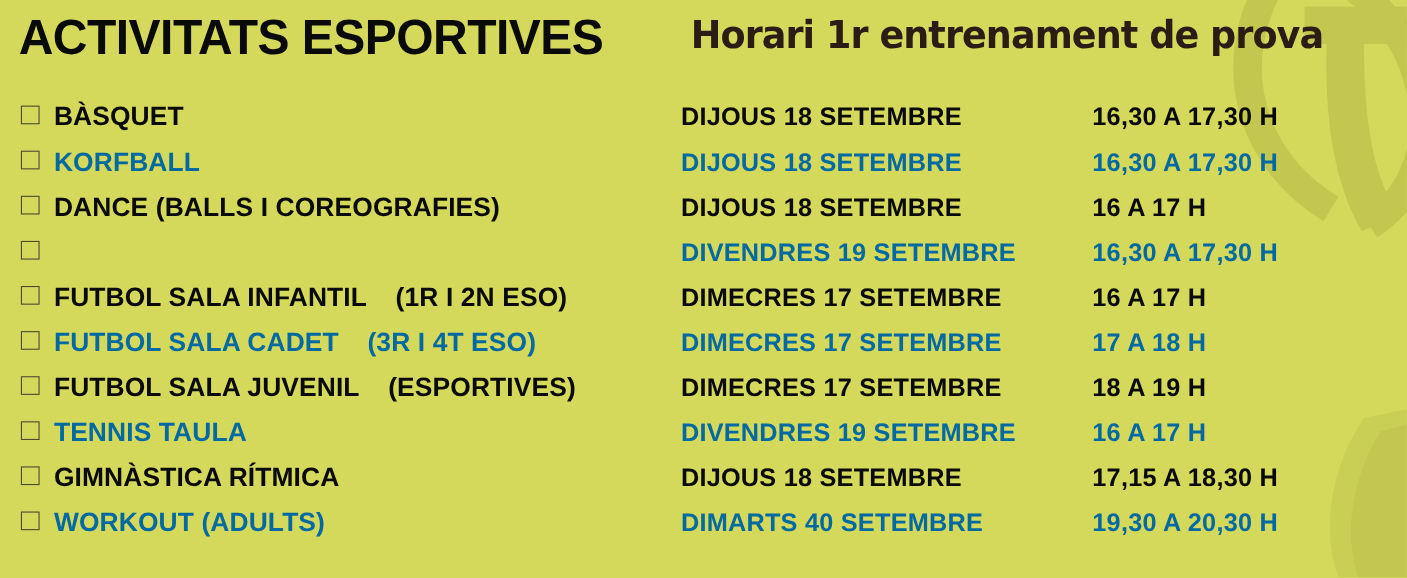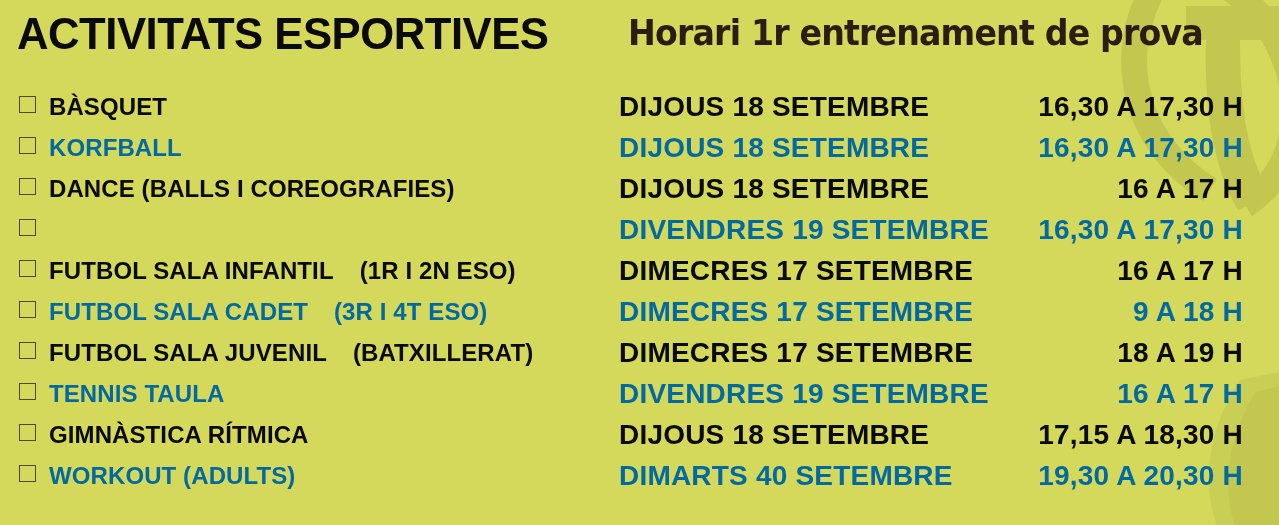--- a/index.html
+++ b/index.html
@@ -111,35 +111,35 @@
   .activity .level {
     margin-left: 26px;
   }
 
   .day {
     position: absolute;
     left: 619px;
     top: 0;
     height: 41px;
     line-height: 41px;
-    font-size: 28px;
+    font-size: 23px;
     font-weight: 700;
     font-family: "Liberation Sans Narrow", "Liberation Sans", sans-serif;
     letter-spacing: 0.2px;
   }
 
   .time {
     position: absolute;
     left: 993px;
     width: 250px;
     top: 0;
     height: 41px;
     line-height: 41px;
-    text-align: right;
-    font-size: 28px;
+    text-align: left;
+    font-size: 23px;
     font-weight: 700;
     font-family: "Liberation Sans Narrow", "Liberation Sans", sans-serif;
     letter-spacing: 0.2px;
   }
 
   .c-dark   { color: #0a0a08; }
   .c-purple { color: #0369a1; }
 </style>
 </head>
 <body>
@@ -188,25 +188,25 @@
       <div class="row">
         <span class="checkbox"></span>
         <span class="activity c-dark"><span>FUTBOL SALA INFANTIL</span><span class="level">(1R I 2N ESO)</span></span>
         <span class="day c-dark">DIMECRES 17 SETEMBRE</span>
         <span class="time c-dark">16 A 17 H</span>
       </div>
       <div class="row">
         <span class="checkbox"></span>
         <span class="activity c-purple"><span>FUTBOL SALA CADET</span><span class="level">(3R I 4T ESO)</span></span>
         <span class="day c-purple">DIMECRES 17 SETEMBRE</span>
-        <span class="time c-purple">9 A 18 H</span>
-      </div>
-      <div class="row">
-        <span class="checkbox"></span>
-        <span class="activity c-dark"><span>FUTBOL SALA JUVENIL</span><span class="level">(BATXILLERAT)</span></span>
+        <span class="time c-purple">17 A 18 H</span>
+      </div>
+      <div class="row">
+        <span class="checkbox"></span>
+        <span class="activity c-dark"><span>FUTBOL SALA JUVENIL</span><span class="level">(ESPORTIVES)</span></span>
         <span class="day c-dark">DIMECRES 17 SETEMBRE</span>
         <span class="time c-dark">18 A 19 H</span>
       </div>
       <div class="row">
         <span class="checkbox"></span>
         <span class="activity c-purple"><span>TENNIS TAULA</span></span>
         <span class="day c-purple">DIVENDRES 19 SETEMBRE</span>
         <span class="time c-purple">16 A 17 H</span>
       </div>
       <div class="row">

